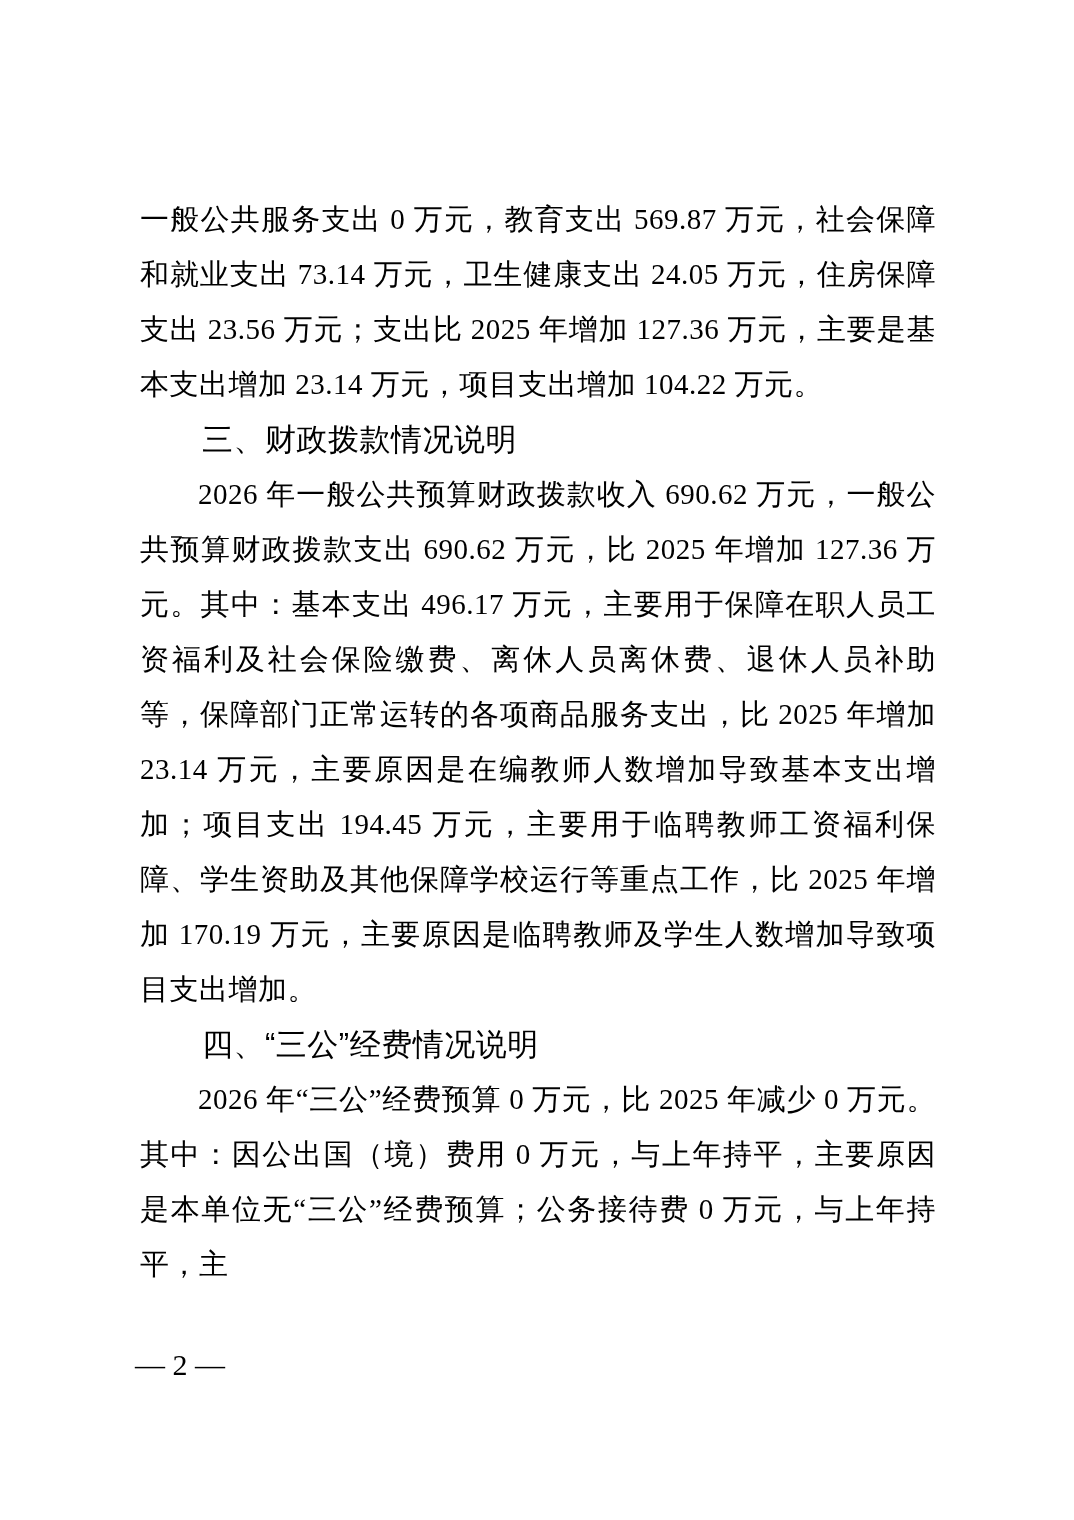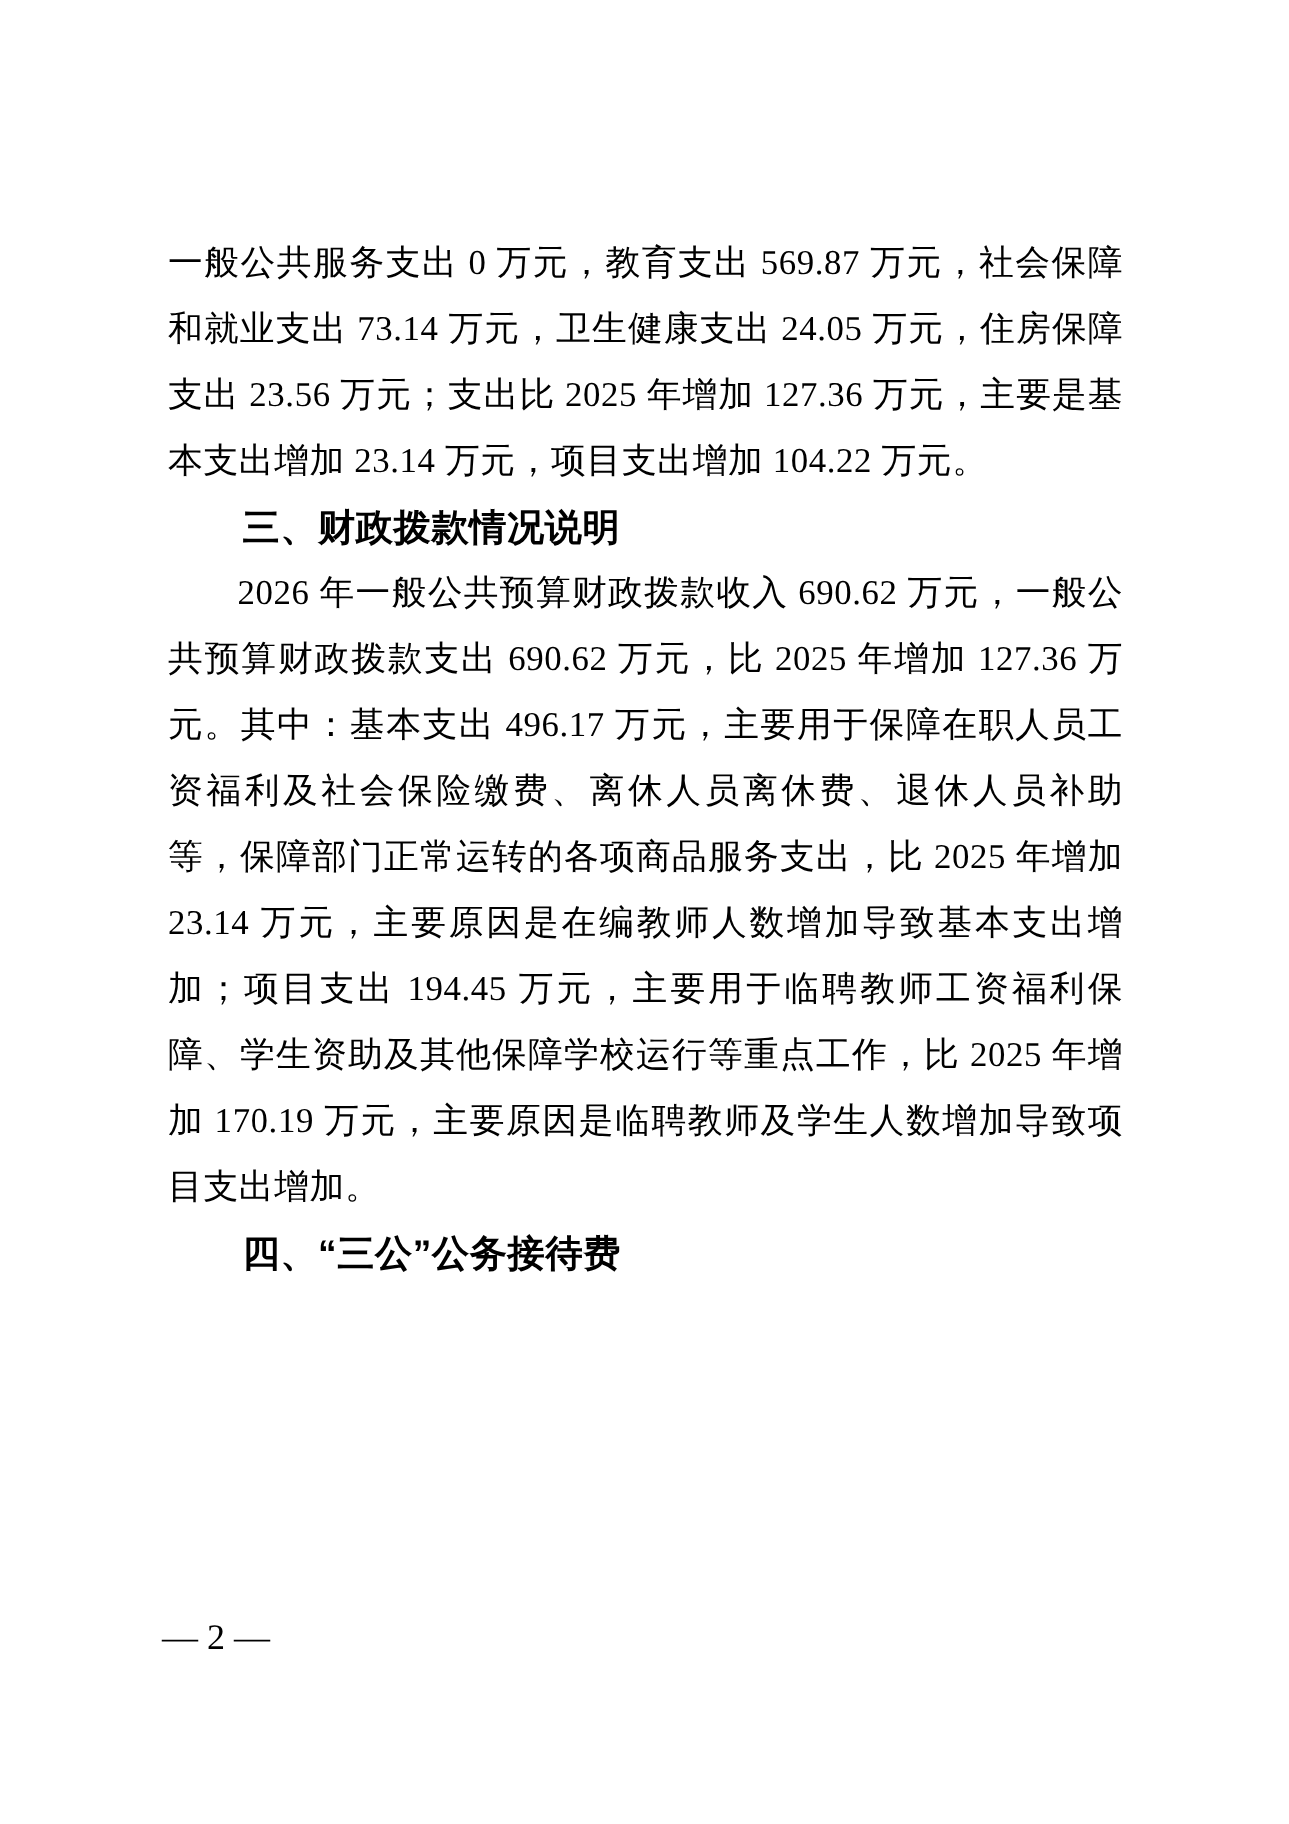--- a/index.html
+++ b/index.html
@@ -30,21 +30,21 @@
     margin: 0;
     text-indent: 2em;
     word-break: break-all;
   }
   .para.no-indent {
     text-indent: 0;
   }
   .heading {
     margin: 0;
     font-family: "Liberation Sans", "DejaVu Sans", sans-serif;
-    font-weight: bold;
+    font-weight: normal;
     font-size: 31px;
     line-height: 55px;
     text-indent: 2em;
     text-align: left;
     letter-spacing: 0.5px;
   }
   .footer {
     position: absolute;
     left: 135px;
     top: 1345px;
@@ -54,16 +54,17 @@
   }
 </style>
 </head>
 <body>
 
 <div class="page">
   <div class="content">
     <p class="para no-indent">一般公共服务支出 0 万元，教育支出 569.87 万元，社会保障和就业支出 73.14 万元，卫生健康支出 24.05 万元，住房保障支出 23.56 万元；支出比 2025 年增加 127.36 万元，主要是基本支出增加 23.14 万元，项目支出增加 104.22 万元。</p>
     <h2 class="heading">三、财政拨款情况说明</h2>
     <p class="para">2026 年一般公共预算财政拨款收入 690.62 万元，一般公共预算财政拨款支出 690.62 万元，比 2025 年增加 127.36 万元。其中：基本支出 496.17 万元，主要用于保障在职人员工资福利及社会保险缴费、离休人员离休费、退休人员补助等，保障部门正常运转的各项商品服务支出，比 2025 年增加 23.14 万元，主要原因是在编教师人数增加导致基本支出增加；项目支出 194.45 万元，主要用于临聘教师工资福利保障、学生资助及其他保障学校运行等重点工作，比 2025 年增加 170.19 万元，主要原因是临聘教师及学生人数增加导致项目支出增加。</p>
-    <h2 class="heading">四、“三公”公务接待费</h2>
+    <h2 class="heading">四、“三公”经费情况说明</h2>
+    <p class="para">2026 年“三公”经费预算 0 万元，比 2025 年减少 0 万元。其中：因公出国（境）费用 0 万元，与上年持平，主要原因是本单位无“三公”经费预算；公务接待费 0 万元，与上年持平，主</p>
   </div>
   <div class="footer">— 2 —</div>
 </div>
 
 </body></html>

